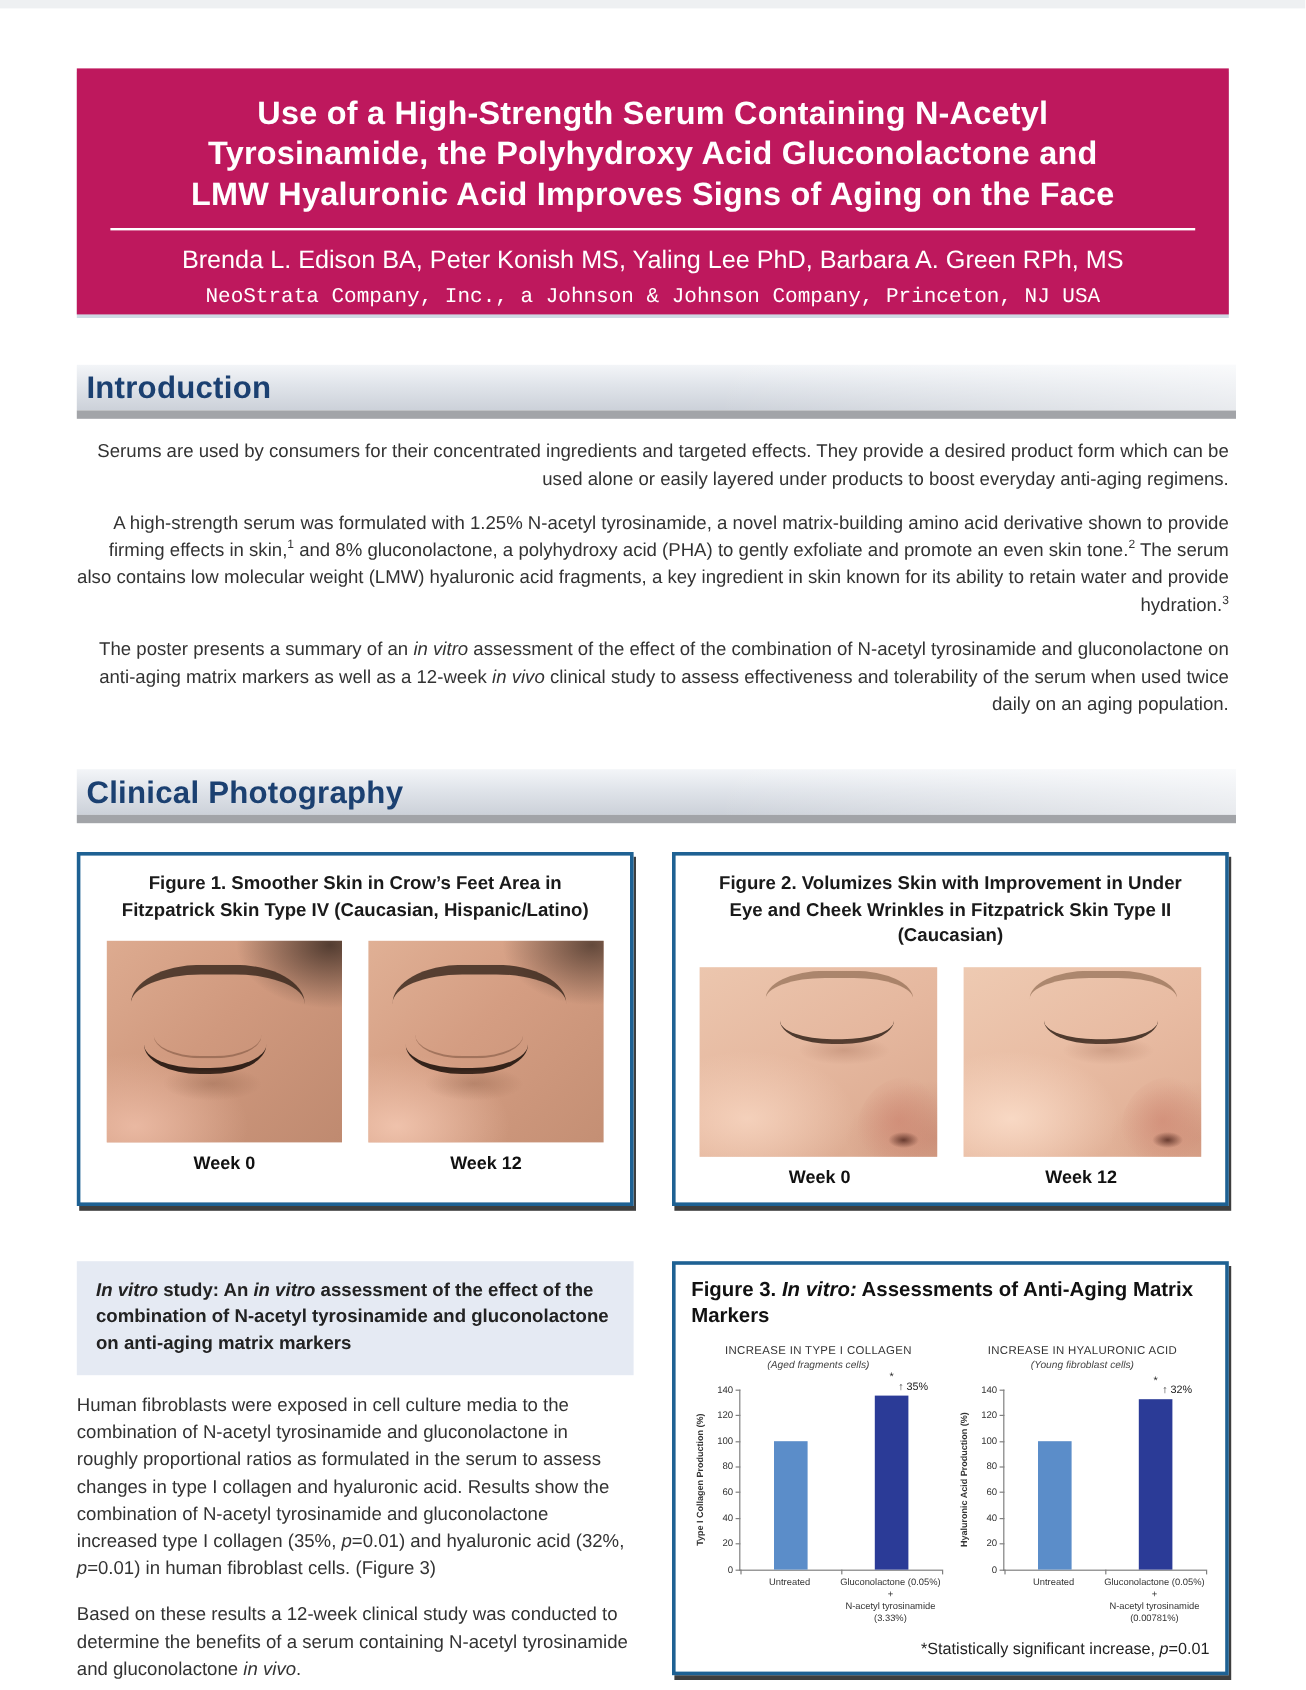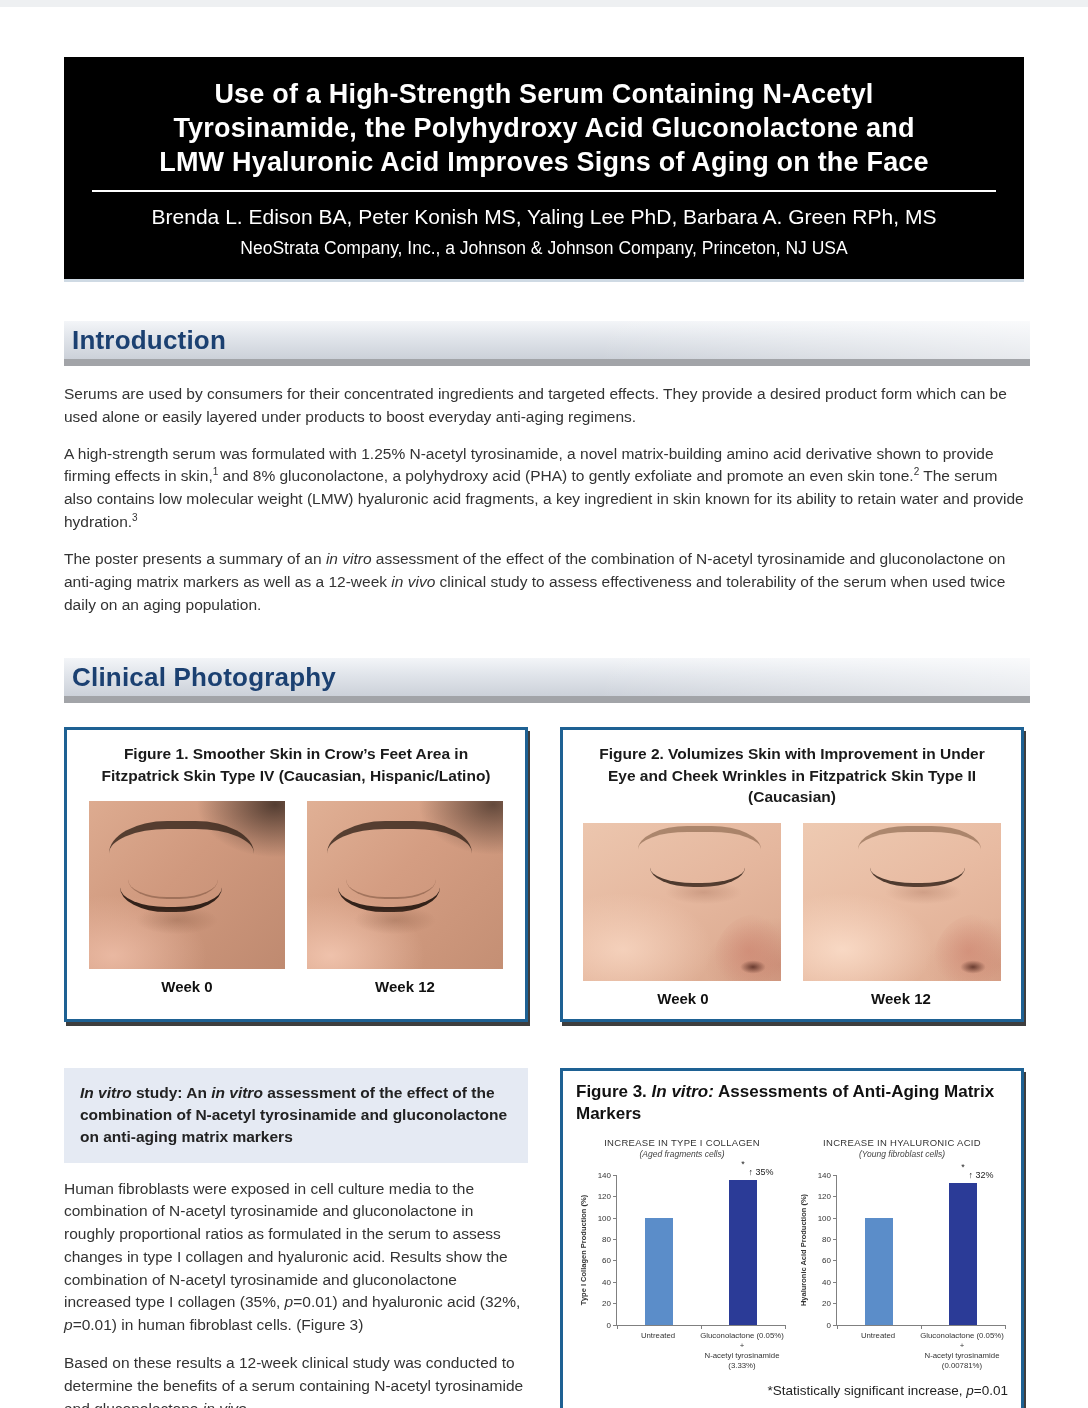--- a/index.html
+++ b/index.html
@@ -2,37 +2,37 @@
 <html><head>
 <meta charset="utf-8">
 <style>
   html,body { margin:0; padding:0; background:#fff; }
   .page { width:1088px; height:1408px; position:relative; background:#ffffff;
           font-family:"Liberation Sans", sans-serif; overflow:hidden; }
   .top-strip { height:7px; background:#eef0f2; }
   .content { width:960px; margin-left:64px; }
 
   
-  .masthead { margin-top:50px; background:#000000; color:#fff; text-align:center;
-              padding:20px 24px 20px; box-shadow:0 3px 0 #cfdae4; }
+  .masthead { margin-top:50px; background:#be185d; color:#fff; text-align:center;
+              padding:20px 24px 4px; box-shadow:0 3px 0 #cfdae4; }
   .masthead-title { font-size:27px; font-weight:bold; line-height:1.26; letter-spacing:.2px; }
   .masthead-rule { height:2px; background:#fff; margin:11px 4px 13px; }
   .masthead-authors { font-size:21px; }
-  .masthead-aff { font-size:17.5px; margin-top:9px; }
+  .masthead-aff { font-size:17.5px; margin-top:9px;font-family:Liberation Mono, monospace; }
 
   
   .section-bar { margin-top:42px; position:relative; height:45px; width:966px;
                  background:linear-gradient(180deg,#f3f5f8 0%,#e0e4ea 45%,#ccd1d9 100%);
                  border-bottom:7px solid #a2a4a8; display:flex; align-items:center; padding-left:8px; box-sizing:border-box; }
   .section-bar::after { content:""; position:absolute; inset:0;
                  background:linear-gradient(90deg, rgba(255,255,255,0) 55%, rgba(255,255,255,.55) 100%); pointer-events:none; }
   .section-bar .txt { font-size:26px; font-weight:bold; color:#1b4071; letter-spacing:.2px; position:relative; z-index:1; }
 
   
-  .intro-text { margin-top:17px; }
+  .intro-text { margin-top:17px;text-align:right; }
   p.body { font-size:15.5px; line-height:1.47; color:#333; margin:0 0 14px 0; }
   sup { font-size:10px; }
 
   
   .fig-row { display:flex; gap:32px; margin-top:24px; }
   .figure-box { box-sizing:border-box; width:464px; border:3px solid #1e6193; background:#fff;
                 box-shadow:2px 4px 0 rgba(28,28,28,.85); padding:13px 10px 12px; }
   .fig-title { text-align:center; font-weight:bold; font-size:15.5px; color:#1a1a1a; line-height:1.38; }
   .photo-row { display:flex; justify-content:center; gap:22px; margin-top:15px; }
   .label-row { display:flex; justify-content:center; gap:22px; margin-top:9px; }

